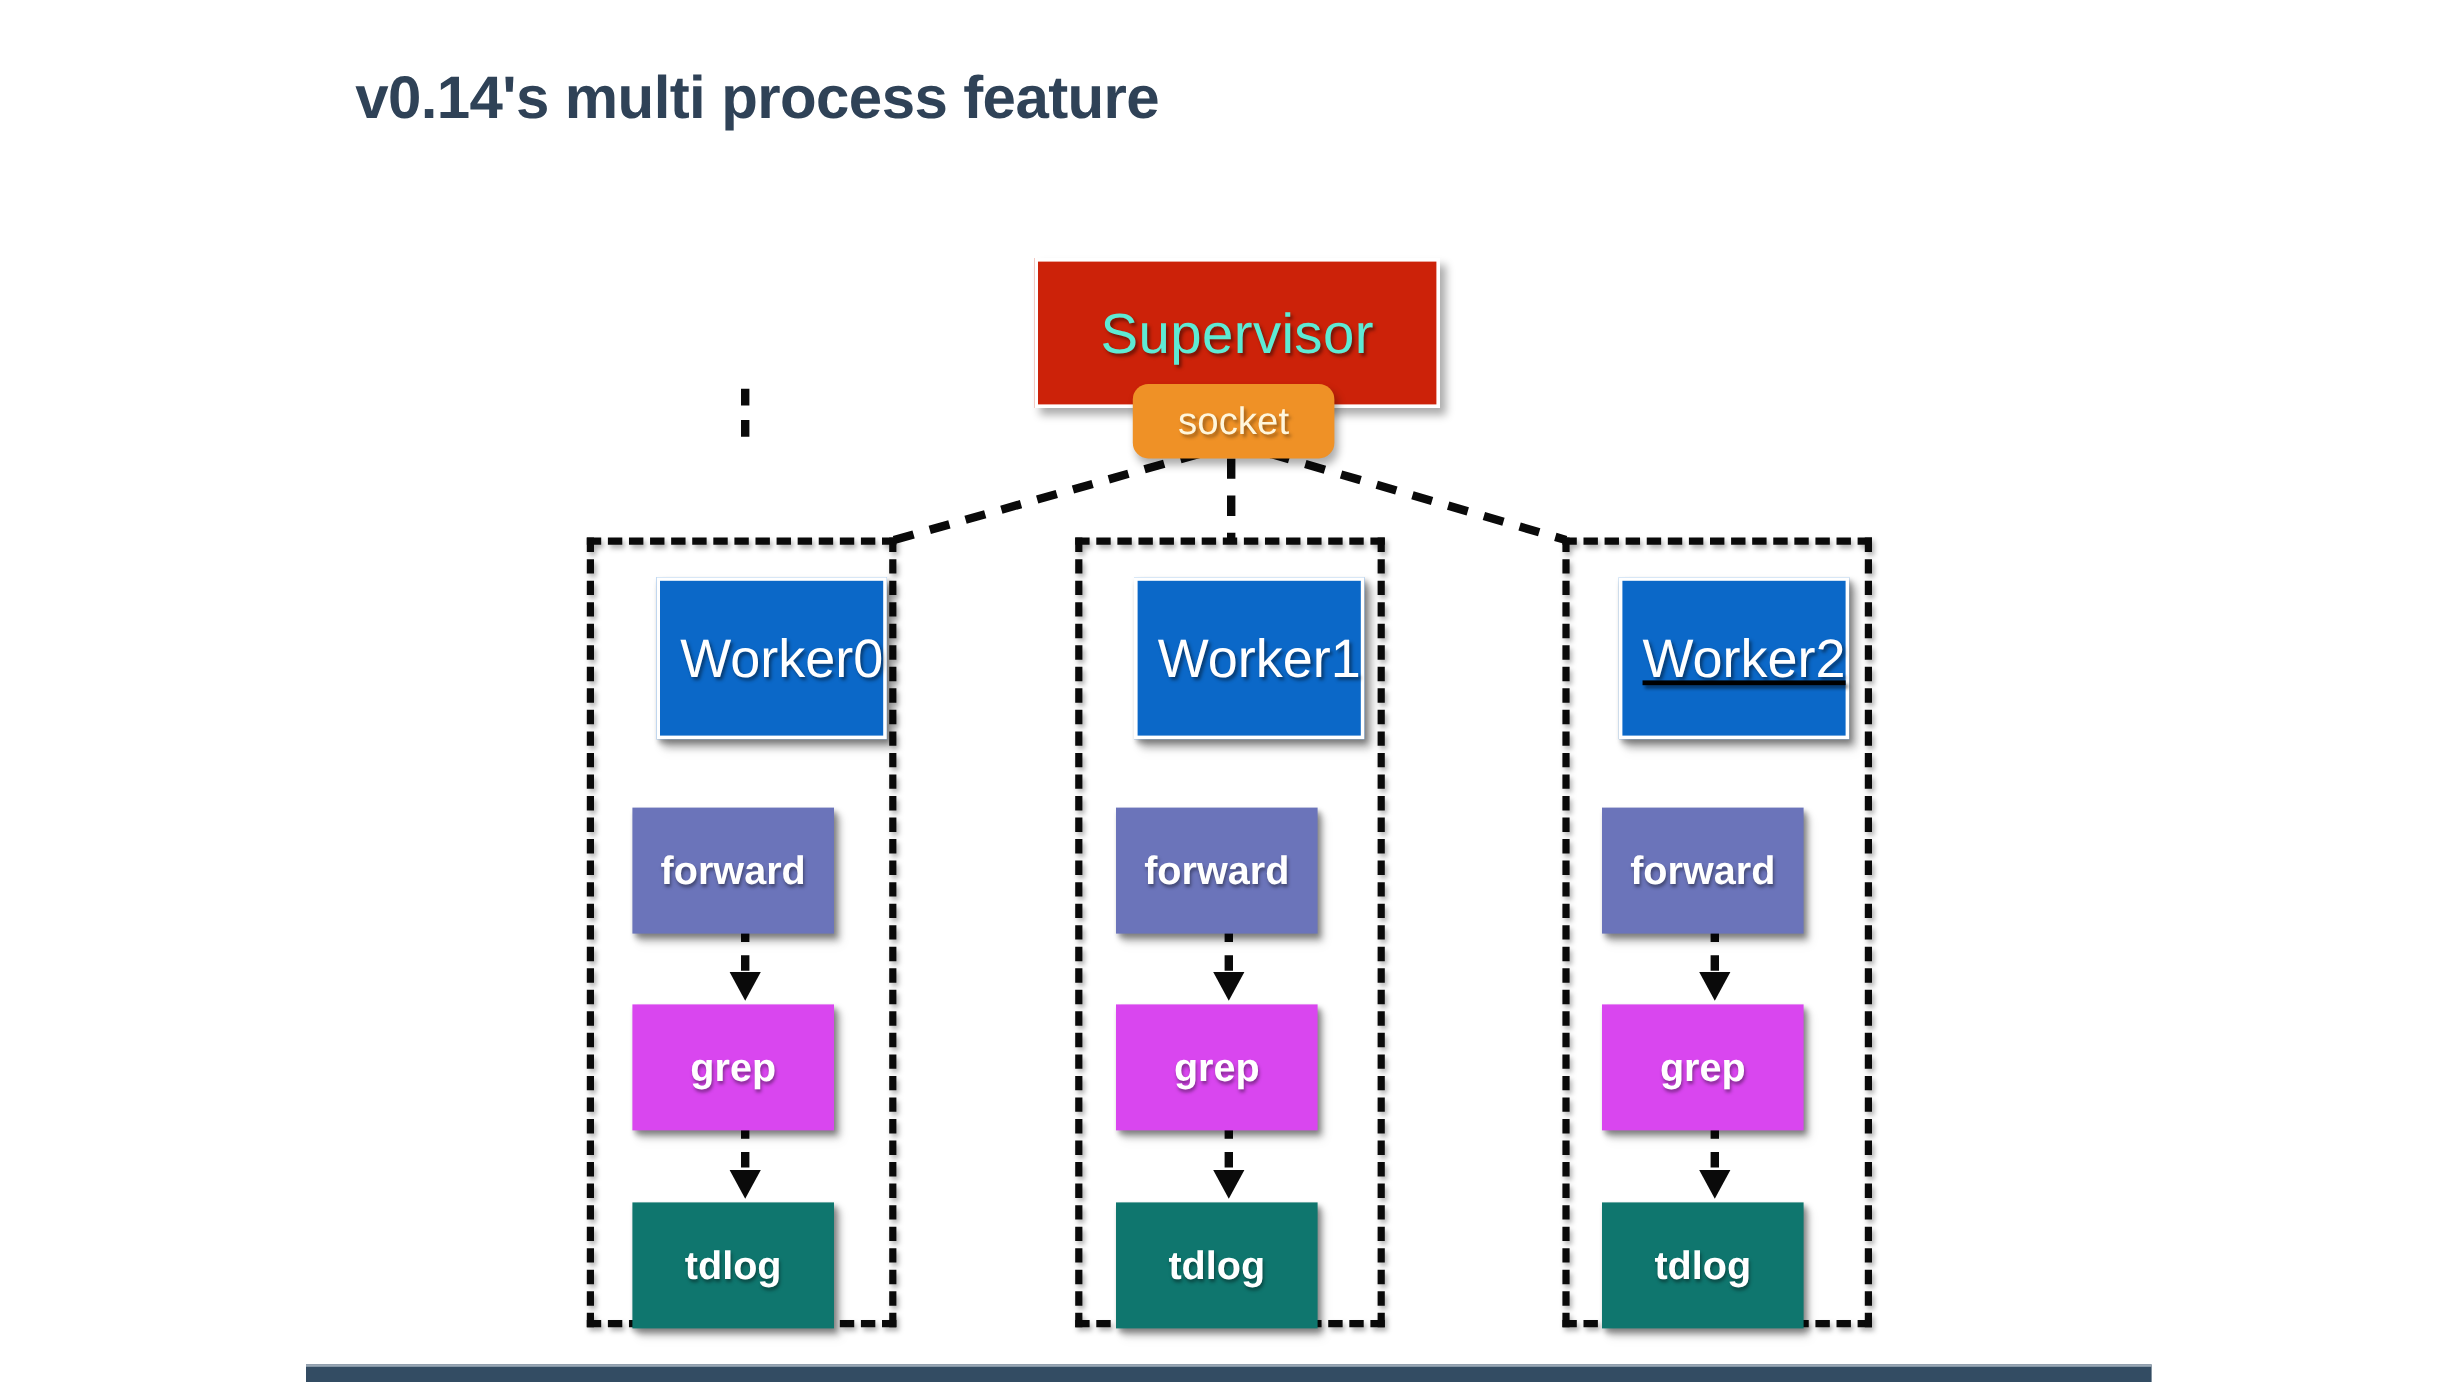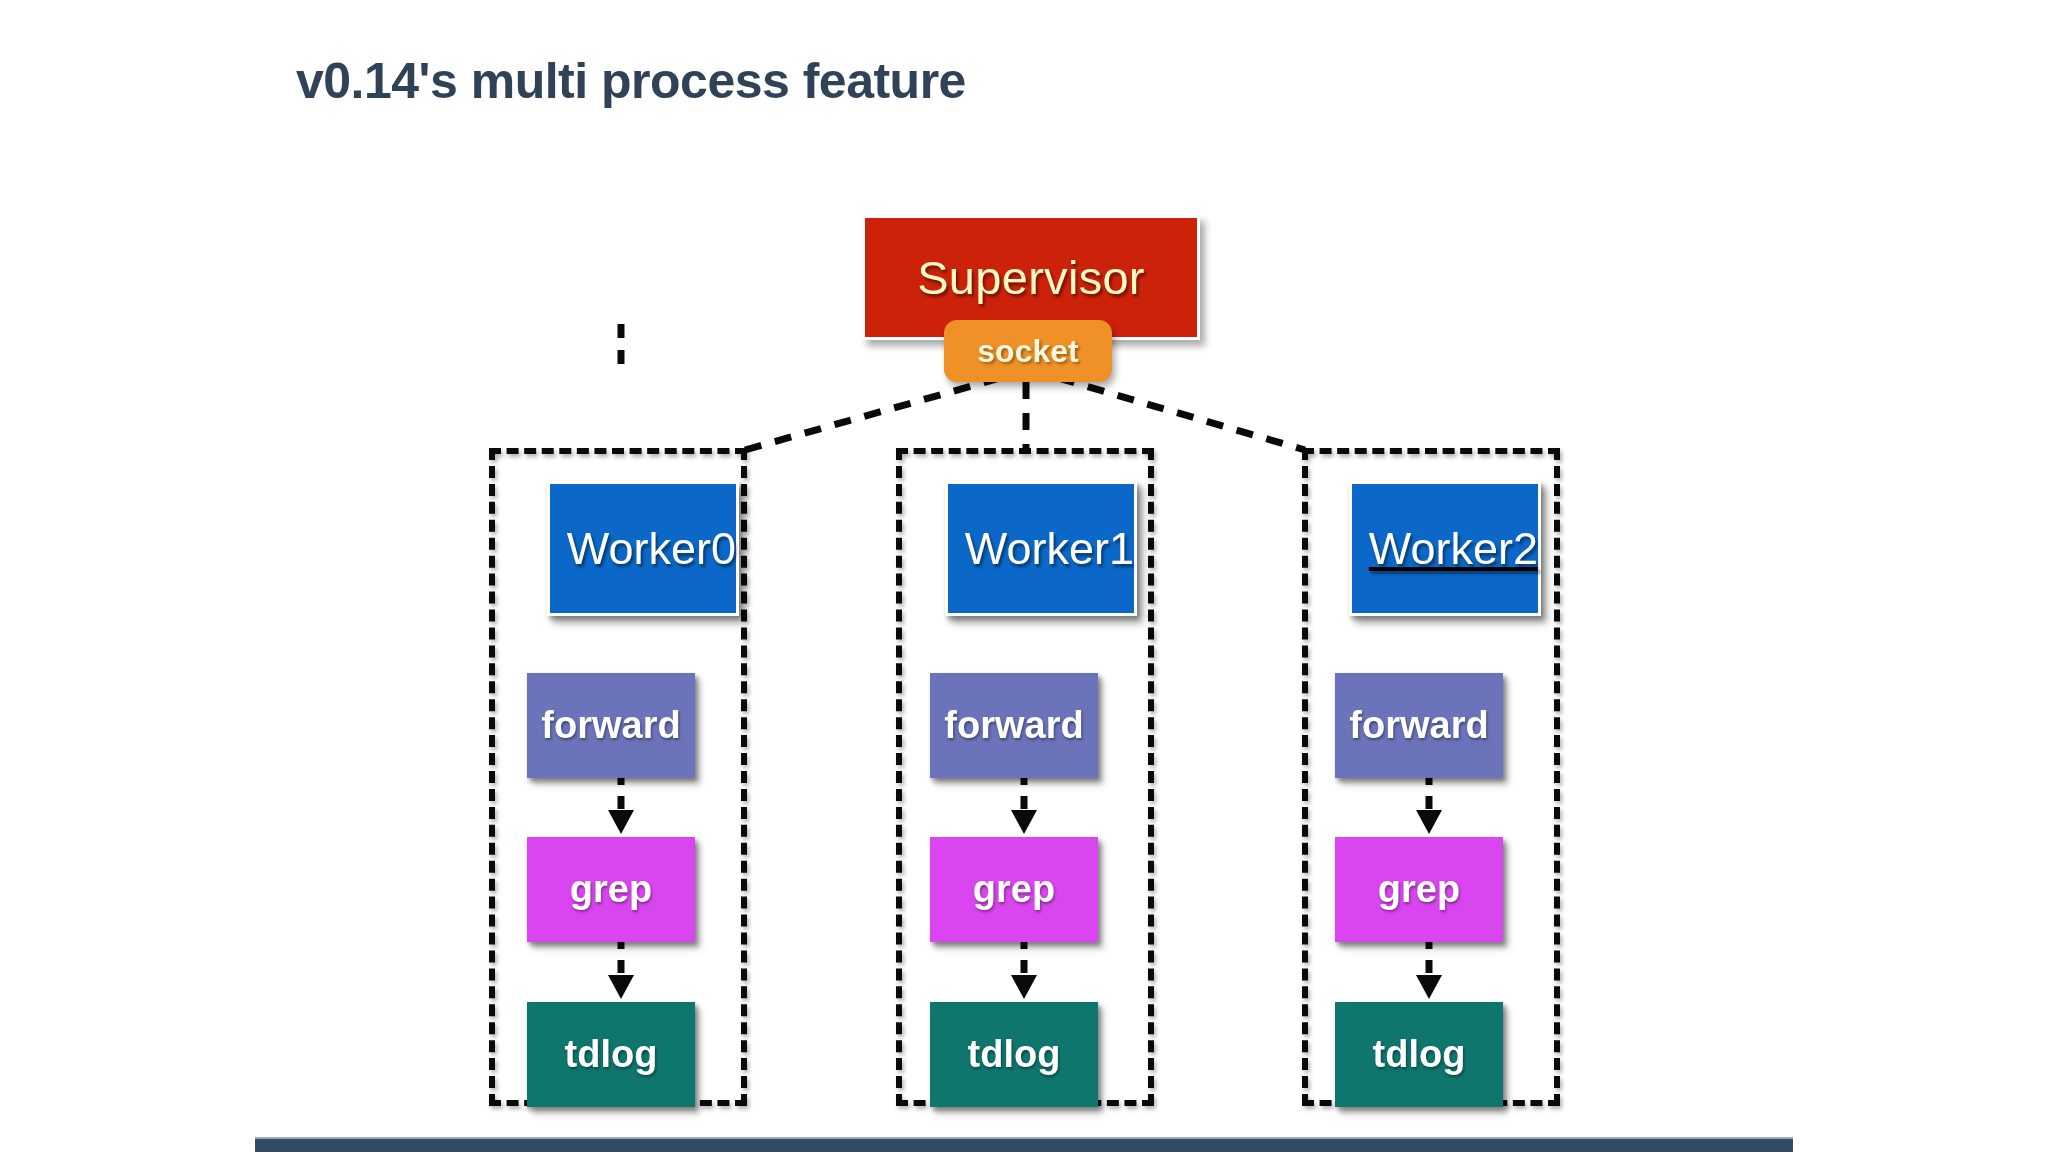--- a/index.html
+++ b/index.html
@@ -54,21 +54,21 @@
     background: #CC2209;
     border: 3px solid #ffffff;
     box-sizing: border-box;
     box-shadow: 5px 6px 7px rgba(0,0,0,0.33);
     display: flex;
     align-items: center;
     justify-content: center;
   }
   .supervisor-label {
     font-size: 47px;
-    color: #fef9c3;
+    color: #5eead4;
     font-weight: normal;
     text-shadow: 2px 3px 3px rgba(0,0,0,0.45);
     letter-spacing: 0.3px;
   }
 
   .socket-badge {
     position: absolute;
     left: 944px;
     top: 320px;
     width: 168px;
@@ -76,21 +76,21 @@
     background: #EF9126;
     border-radius: 13px;
     box-shadow: 3px 5px 7px rgba(0,0,0,0.33);
     display: flex;
     align-items: center;
     justify-content: center;
     z-index: 6;
   }
   .socket-label {
     font-size: 32px;
-    font-weight: bold;
+    font-weight: normal;
     color: #FFF6DC;
     text-shadow: 2px 2px 3px rgba(0,0,0,0.35);
   }
 
   
   .worker-group {
     position: absolute;
     top: 448px;
     width: 258px;
     height: 658px;
@@ -125,21 +125,21 @@
     font-weight: normal;
     text-shadow: 2px 3px 3px rgba(0,0,0,0.45);
   }
 
   .node-stage {
     width: 168px;
     height: 105px;
     box-shadow: 4px 5px 6px rgba(0,0,0,0.30);
   }
   .node-stage .node-label {
-    font-size: 38px;
+    font-size: 33px;
     font-weight: bold;
     color: #ffffff;
     text-shadow: 1px 2px 3px rgba(0,0,0,0.40);
     text-align: right;
   }
 
   .node-forward { background: #6B74BA; top: 219px; }
   .node-grep    { background: #d946ef; top: 383px; }
   .node-tdlog   { background: #0f766e; top: 548px; }
 

